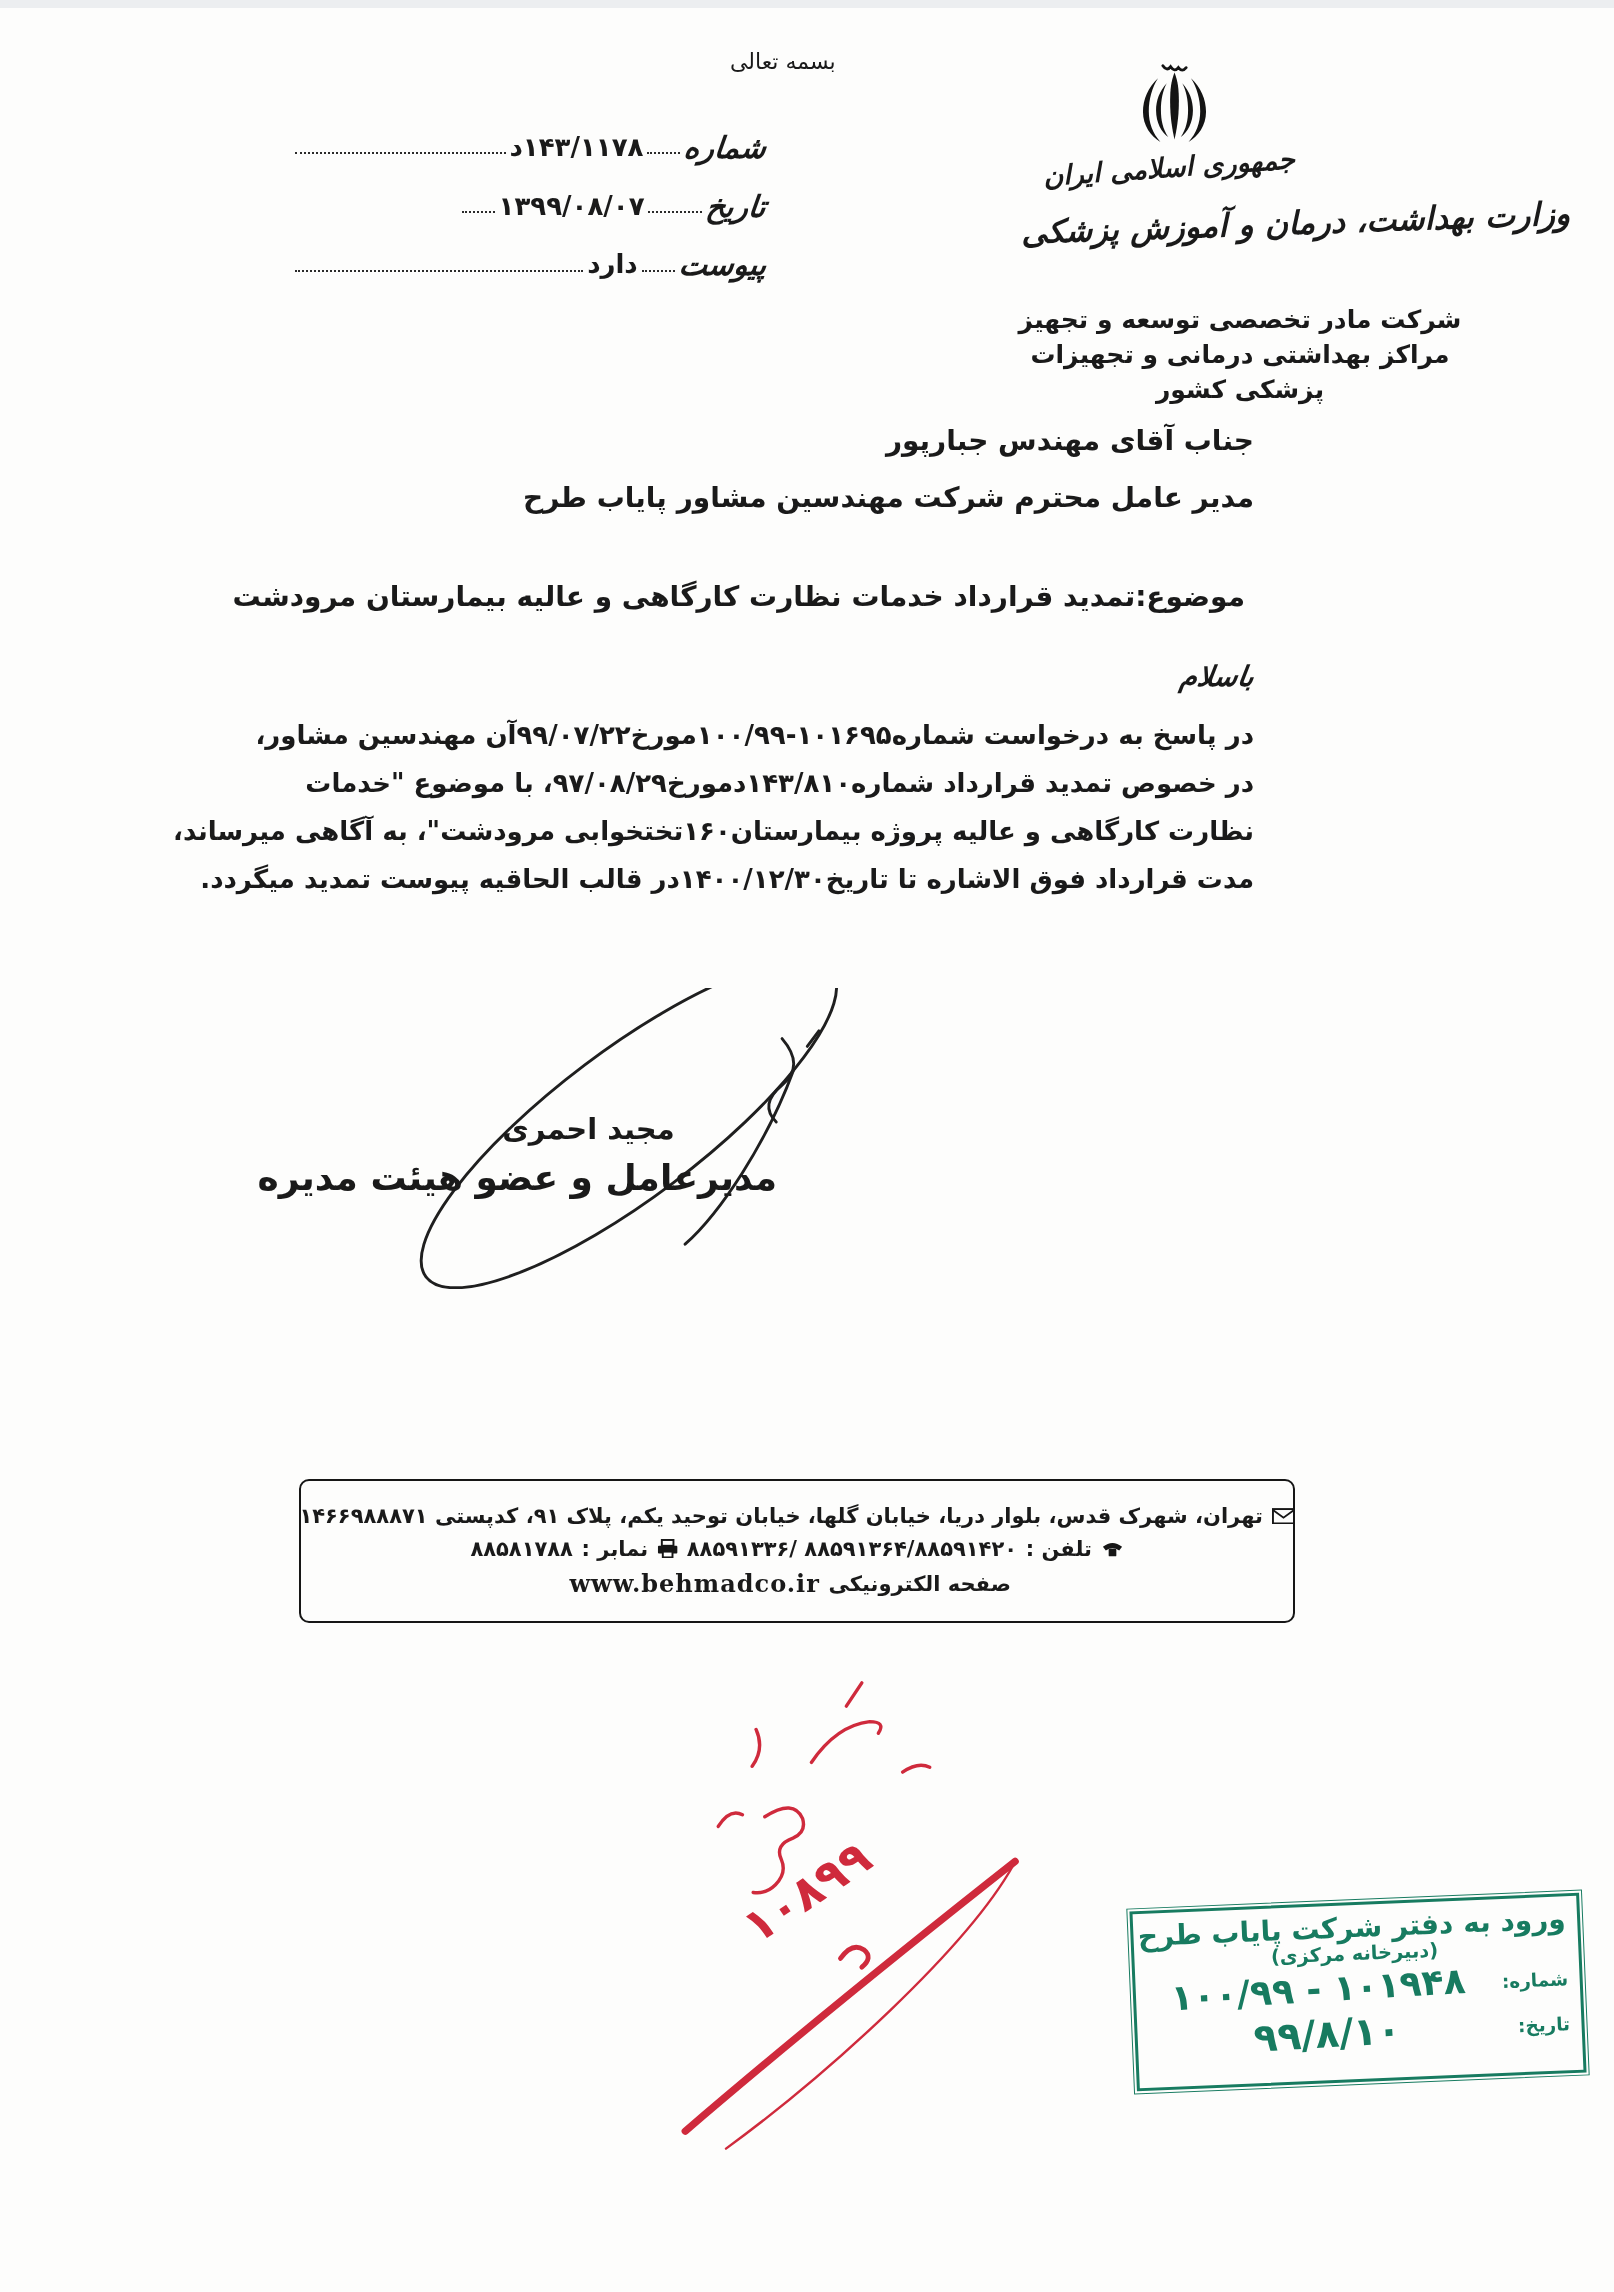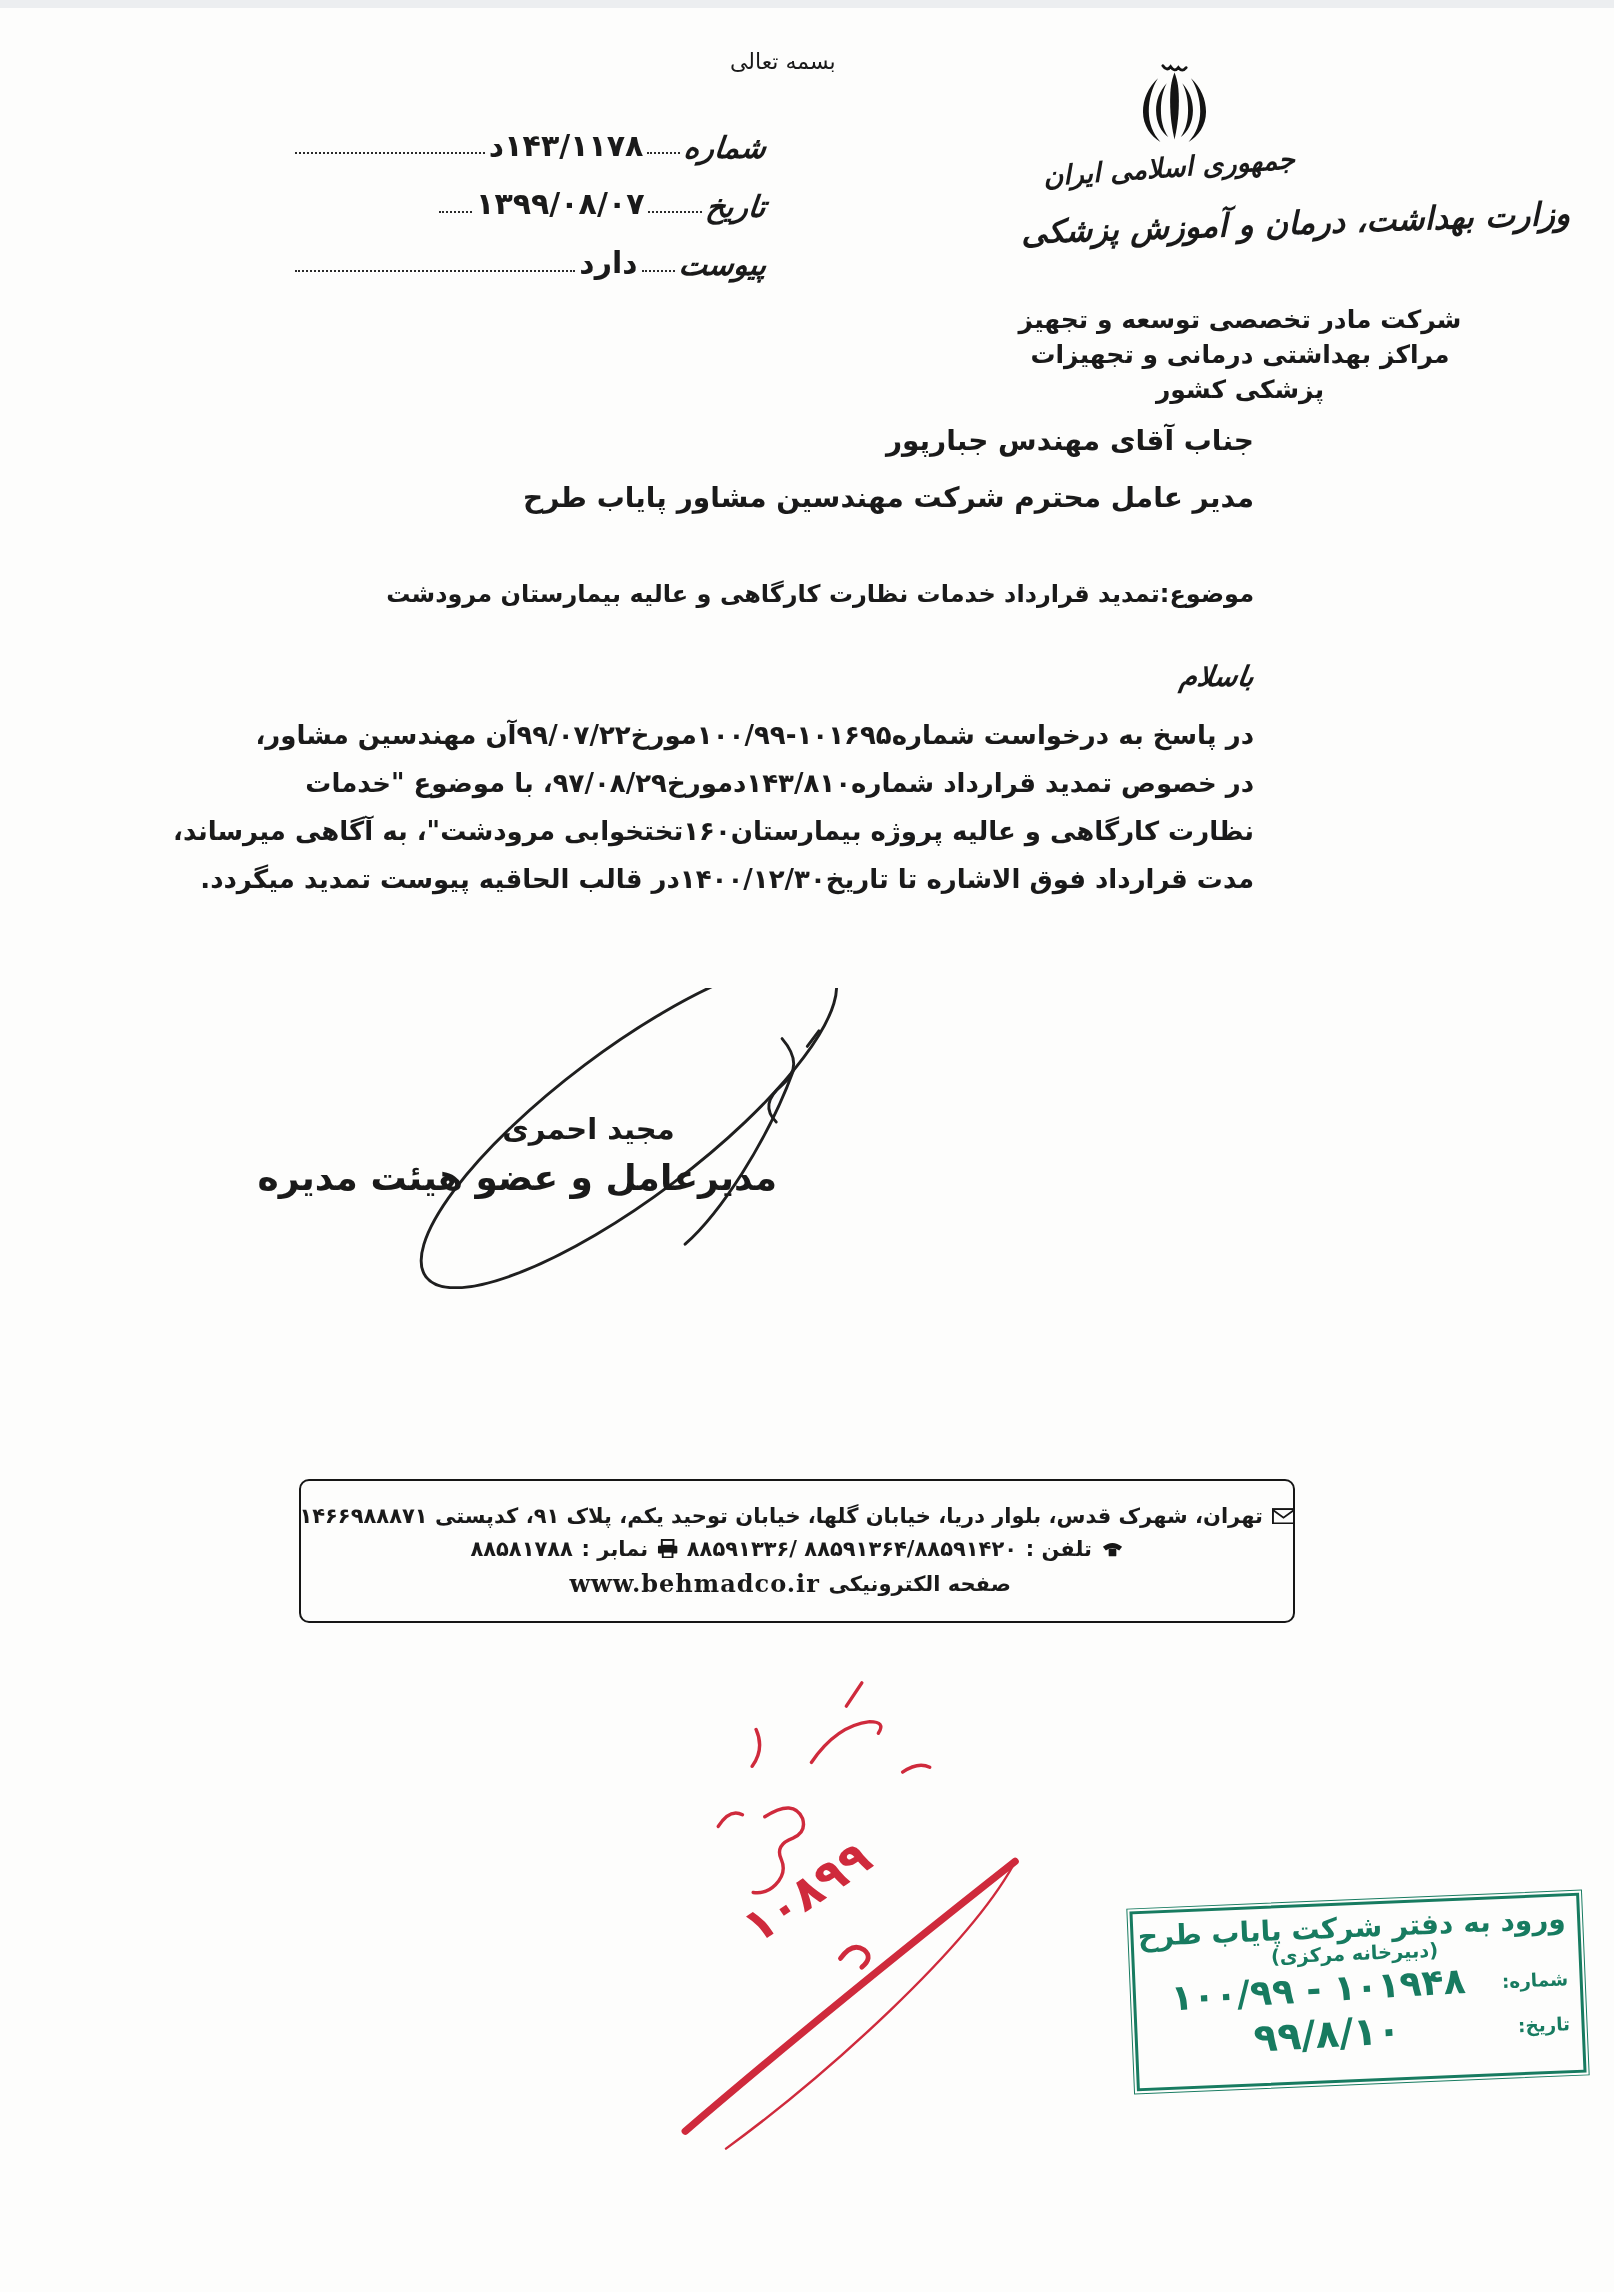--- a/index.html
+++ b/index.html
@@ -12,30 +12,30 @@
   .num{direction:ltr;unicode-bidi:bidi-override;display:inline-block;}
   
   .bismillah{top:41px;left:730px;font-size:22px;font-weight:500;letter-spacing:0.5px;}
   
   .ref-fields{top:109px;left:291px;width:475px;direction:rtl;}
   .ref-row{display:flex;align-items:flex-end;margin-bottom:12.6px;height:46px;}
   .ref-label{font-family:"DejaVu Serif",serif;font-style:italic;font-weight:700;font-size:30px;
     transform:skewX(-6deg);white-space:nowrap;line-height:1;}
   .ref-dots{border-bottom:2.3px dotted #2a2a2a;height:3.9px;margin:0 3.9px 8.7px 3.9px;}
   .d-sm{flex:0 0 33px;} .d-md{flex:0 0 54px;} .d-grow{flex:1 1 auto;}
-  .ref-value{font-weight:700;font-size:30px;line-height:1.15;white-space:nowrap;letter-spacing:1px;}
+  .ref-value{font-weight:700;font-size:26px;line-height:1.15;white-space:nowrap;letter-spacing:1px;}
   
   .emblem{top:49px;left:1126px;}
   .country-title,.ministry-title{font-family:"DejaVu Serif",serif;font-style:italic;font-weight:700;white-space:nowrap;}
   .country-title{top:144px;right:320px;font-size:27px;transform:rotate(-4deg);}
   .ministry-title{top:196px;right:45px;font-size:32px;transform:rotate(-2deg);}
   .org-block{top:294px;right:146px;width:458px;text-align:center;font-weight:700;font-size:25px;line-height:35px;}
   
   .recipient{top:404px;right:361px;font-weight:700;font-size:28px;line-height:57px;text-align:right;white-space:nowrap;}
-  .subject{top:572px;right:361px;font-weight:700;font-size:24px;white-space:nowrap;}
+  .subject{top:572px;right:370px;font-weight:700;font-size:28px;white-space:nowrap;}
   .salutation{top:652px;right:361px;font-family:"DejaVu Serif",serif;font-style:italic;font-weight:700;font-size:28px;transform:skewX(-8deg);}
   .body-block{top:703px;right:361px;width:924px;font-weight:700;font-size:26px;}
   .bline{text-align:justify;text-align-last:justify;height:48px;line-height:48px;white-space:nowrap;display:flex;justify-content:space-between;}
   .bline > span{display:inline-block;}
   
   .sig-name{top:1104px;left:477px;width:223px;text-align:center;font-weight:700;font-size:29px;white-space:nowrap;}
   .sig-title{top:1149px;left:437px;width:340px;text-align:center;font-weight:700;font-size:36px;white-space:nowrap;}
   .sig-svg{top:980px;left:369px;pointer-events:none;}
   
   .footer-box{top:1471px;left:299px;width:992px;height:140px;border:2.9px solid #161616;border-radius:10px;

